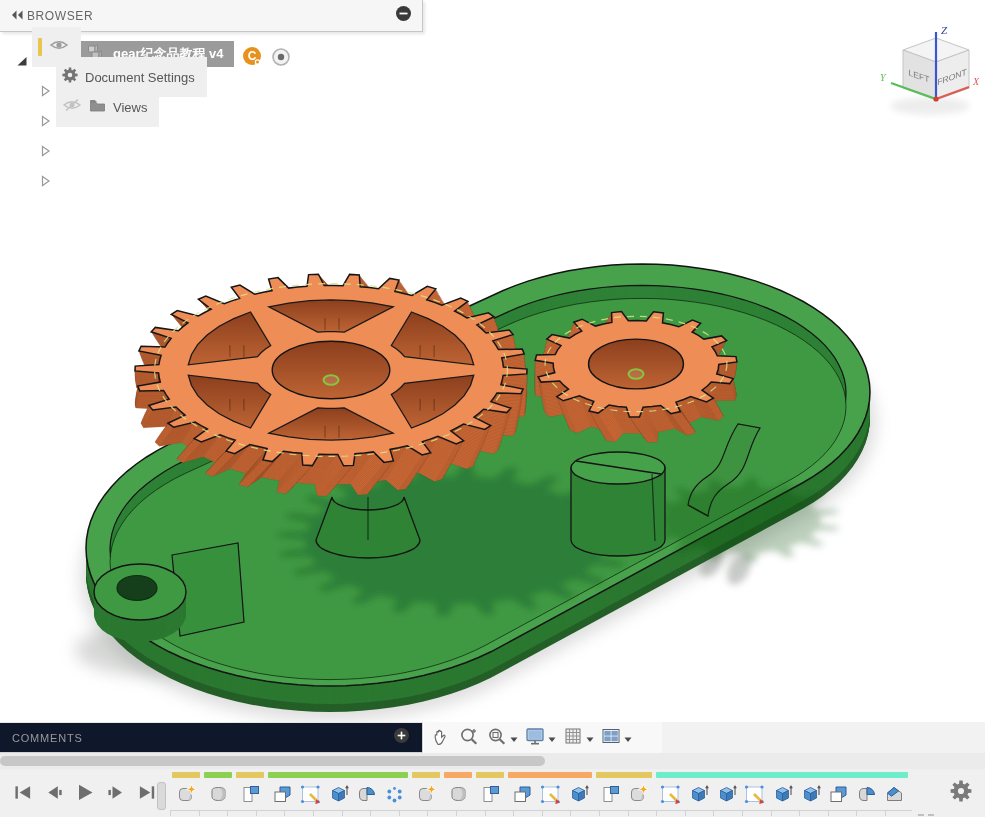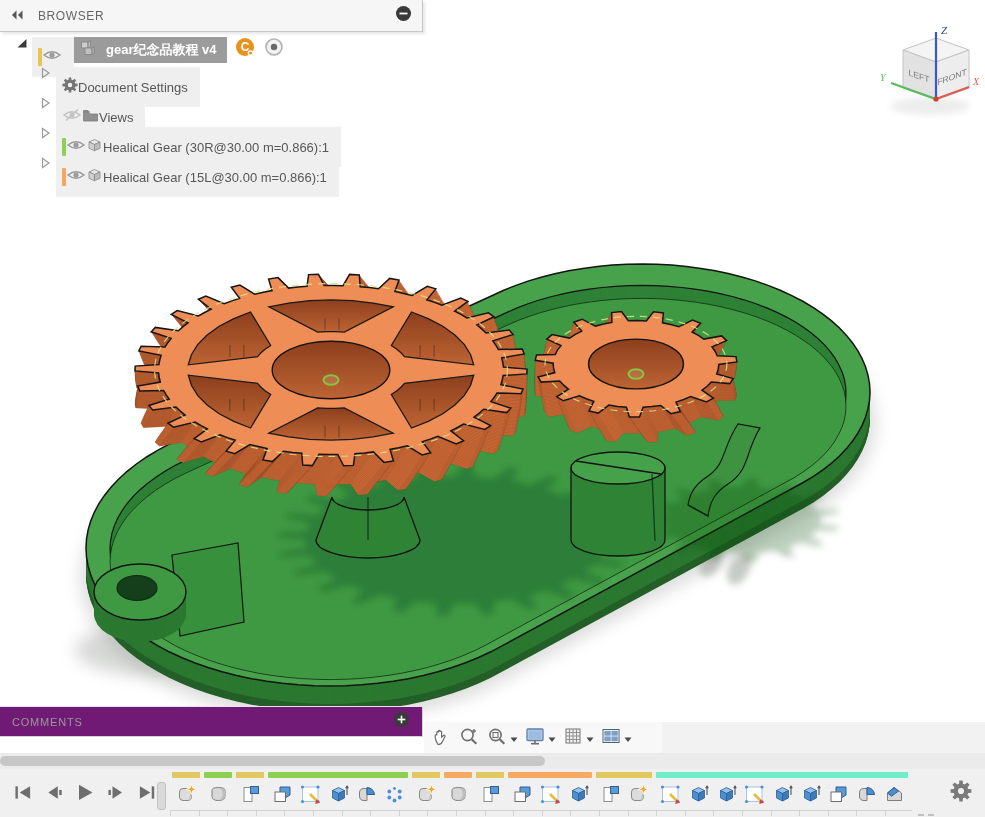--- a/index.html
+++ b/index.html
@@ -3,33 +3,33 @@
 <meta charset="utf-8">
 <style>
   html,body{margin:0;padding:0}
   body{width:985px;height:817px;position:relative;overflow:hidden;background:#fff;
        font-family:"Liberation Sans",sans-serif;-webkit-font-smoothing:antialiased}
   .stage{position:absolute;left:0;top:0;width:985px;height:722px;background:#fff}
   
   .browser{position:absolute;left:0;top:0;width:423px;z-index:6}
   .bheader{height:32px;background:#F6F6F6;border-right:1px solid #C6C6C6;border-bottom:1px solid #C6C6C6;
            display:flex;align-items:center;padding:0 10px;box-sizing:border-box;box-shadow:2px 2px 3px rgba(0,0,0,.10)}
-  .btitle{font-size:12px;color:#666;letter-spacing:.6px;margin-left:14px;flex:1}
+  .btitle{font-size:12px;color:#666;letter-spacing:.6px;margin-left:3px;flex:1}
   .tree{padding-top:5px}
-  .row{display:flex;align-items:flex-start;height:30px;padding-left:16px}
+  .row{display:flex;align-items:flex-end;height:30px;padding-left:16px}
   .row.child{padding-left:40px}
   .tri{width:16px;display:flex;align-items:center;cursor:pointer}
-  .chip{display:flex;align-items:center;background:#EFEFEF;height:40px;padding:0 12px 0 6px;}
+  .chip{display:flex;align-items:center;background:#EFEFEF;height:40px;padding:0 12px 0 6px;gap:7px}
   .accent{width:4px;height:18px;border-radius:1px;flex:0 0 4px}
   .sel{background:#9B9B9B;height:26px;display:flex;align-items:center;padding:0 10px 0 5px;gap:7px}
   .sel .label{color:#fff;font-weight:bold}
   .label{font-size:13px;color:#575757;white-space:nowrap}
   .badge{margin-left:8px;display:flex;align-items:center}
   
-  .comments{position:absolute;top:706px;left:0;width:423px;height:31px;background:#701a75;
+  .comments{position:absolute;top:722px;left:0;width:423px;height:31px;background:#0f172a;
             border-right:1px solid #D2D2D2;border-bottom:1px solid #D2D2D2;border-top:1px solid #E6E6E6;
             display:flex;align-items:center;padding:0 12px;box-sizing:border-box;z-index:5}
   .ctitle{font-size:11px;color:#999;letter-spacing:.8px;flex:1}
   .navbar{position:absolute;top:722px;left:424px;width:238px;height:31px;background:#F8F8F8;
           display:flex;align-items:center;gap:6px;padding:0 6px;box-sizing:border-box;z-index:5}
   .navtool{display:flex;align-items:center;gap:2px;cursor:pointer}
   .rightfill{position:absolute;top:722px;left:662px;right:0;height:31px;background:#F2F2F2;z-index:4}
   .scrollrow{position:absolute;top:753px;left:0;right:0;height:16px;background:#EBEBEB;z-index:4}
   .thumb{position:absolute;left:0;top:3px;width:545px;height:10px;border-radius:5px;background:#C7C7C7;cursor:pointer}
   .timeline{position:absolute;top:769px;left:0;right:0;height:48px;background:#F0F0F0;z-index:4}
@@ -344,52 +344,26 @@
             </svg></span>
           <span class="label">Views</span>
         </span>
       </div>
       <div class="row child">
         <span class="tri">
           <svg width="11" height="12" viewBox="0 0 11 12">
             <path d="M2.5,1.5 L9,6 L2.5,10.5 Z" fill="none" stroke="#9A9A9A" stroke-width="1.2"></path>
           </svg>
         </span>
-        <span class="chip">
-          <span class="accent" style="background:#90CE58"></span>
-          <span><svg width="20" height="14" viewBox="0 0 20 14">
-              <path d="M2,7 Q10,0.5 18,7 Q10,13.5 2,7 Z" fill="none" stroke="#9C9C9C" stroke-width="1.6"></path>
-              <circle cx="10" cy="7" r="2.6" fill="#9C9C9C"></circle>
-            </svg></span>
-          <span><svg width="17" height="16" viewBox="0 0 17 16">
-              <path d="M3,5 L8.5,2.5 L14,5 L8.5,7.5 Z" fill="#E8E8E8" stroke="#8A8A8A" stroke-width="0.8"></path>
-              <path d="M3,5 L8.5,7.5 L8.5,13.8 L3,11.3 Z" fill="#CFCFCF" stroke="#8A8A8A" stroke-width="0.8"></path>
-              <path d="M8.5,7.5 L14,5 L14,11.3 L8.5,13.8 Z" fill="#BDBDBD" stroke="#8A8A8A" stroke-width="0.8"></path>
-            </svg></span>
-          <span class="label">Healical Gear (30R@30.00 m=0.866):1</span>
-        </span>
       </div>
       <div class="row child">
         <span class="tri">
           <svg width="11" height="12" viewBox="0 0 11 12">
             <path d="M2.5,1.5 L9,6 L2.5,10.5 Z" fill="none" stroke="#9A9A9A" stroke-width="1.2"></path>
           </svg>
-        </span>
-        <span class="chip">
-          <span class="accent" style="background:#F9A55B"></span>
-          <span><svg width="20" height="14" viewBox="0 0 20 14">
-              <path d="M2,7 Q10,0.5 18,7 Q10,13.5 2,7 Z" fill="none" stroke="#9C9C9C" stroke-width="1.6"></path>
-              <circle cx="10" cy="7" r="2.6" fill="#9C9C9C"></circle>
-            </svg></span>
-          <span><svg width="17" height="16" viewBox="0 0 17 16">
-              <path d="M3,5 L8.5,2.5 L14,5 L8.5,7.5 Z" fill="#E8E8E8" stroke="#8A8A8A" stroke-width="0.8"></path>
-              <path d="M3,5 L8.5,7.5 L8.5,13.8 L3,11.3 Z" fill="#CFCFCF" stroke="#8A8A8A" stroke-width="0.8"></path>
-              <path d="M8.5,7.5 L14,5 L14,11.3 L8.5,13.8 Z" fill="#BDBDBD" stroke="#8A8A8A" stroke-width="0.8"></path>
-            </svg></span>
-          <span class="label">Healical Gear (15L@30.00 m=0.866):1</span>
         </span>
       </div>
     </div>
 </div>
 
 <div class="comments">
   <span class="ctitle">COMMENTS</span>
   <span id="comment-add"><svg width="17" height="17" viewBox="0 0 17 17">
         <circle cx="8.5" cy="8.5" r="7.5" fill="#3A3A3A"></circle>
         <rect x="4.7" y="7.7" width="7.6" height="1.6" fill="#FFF"></rect>

